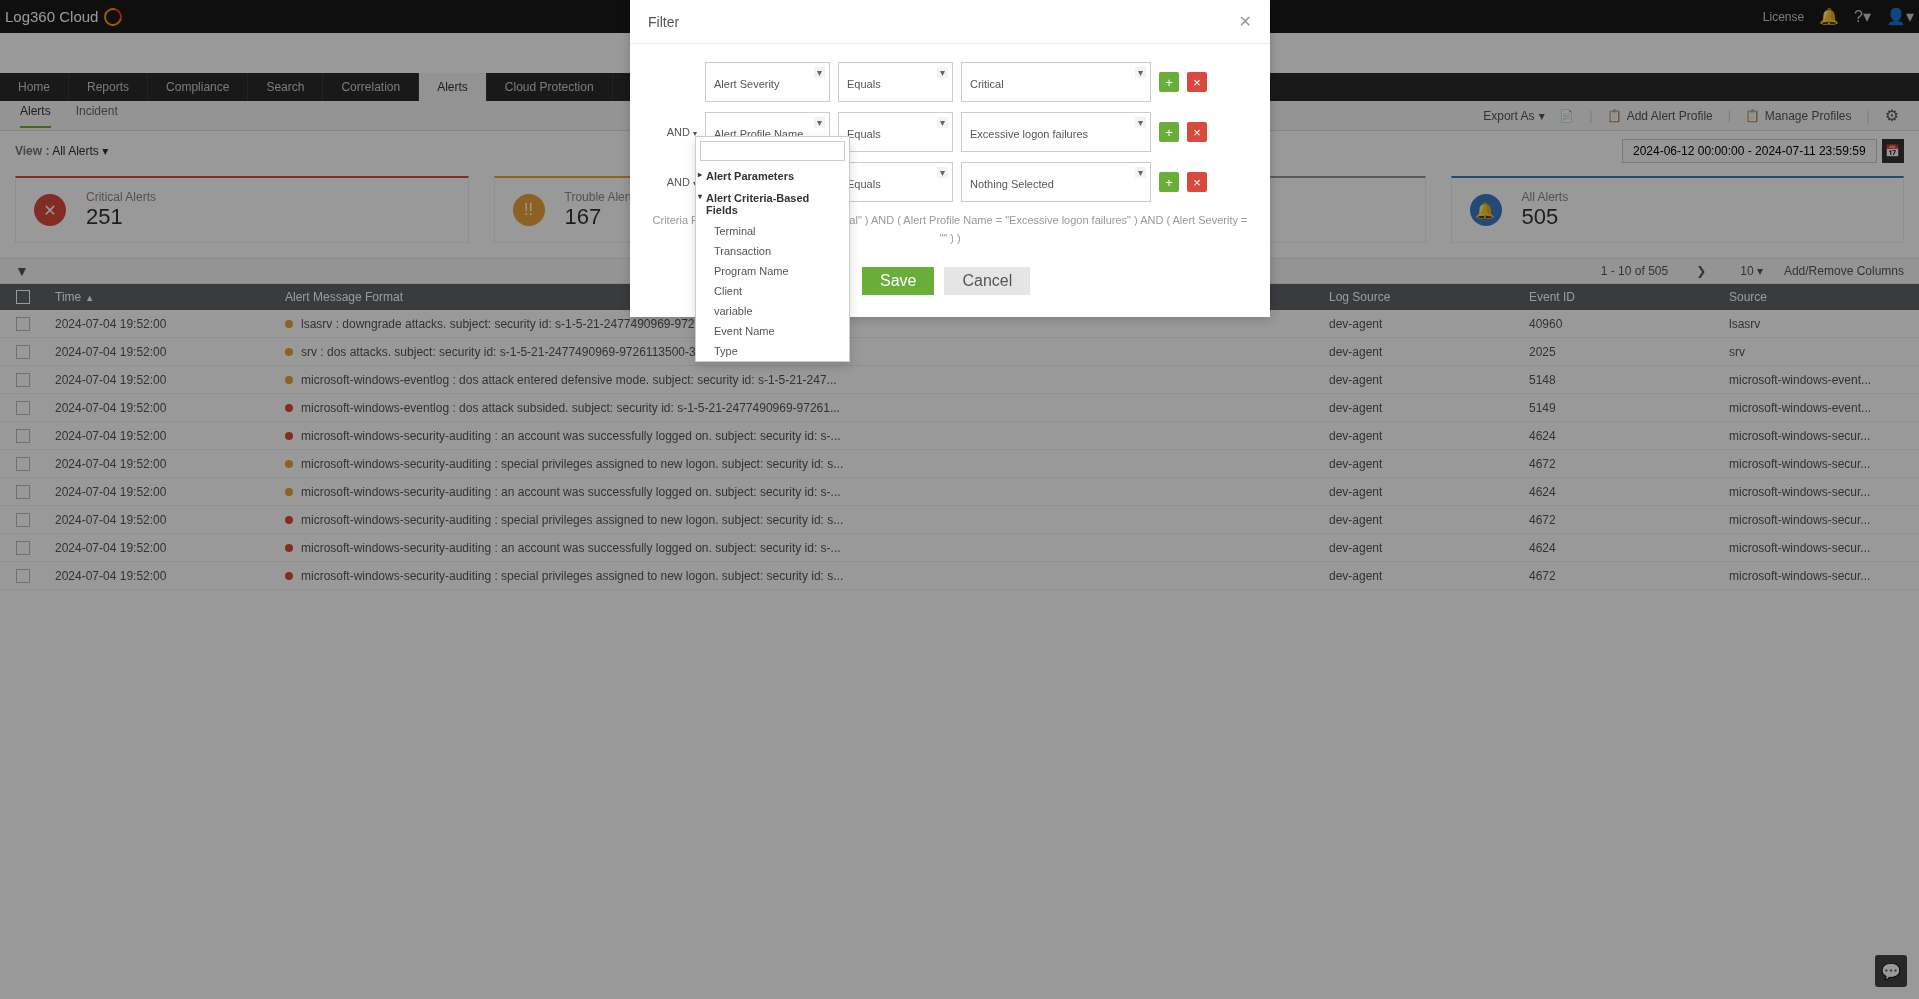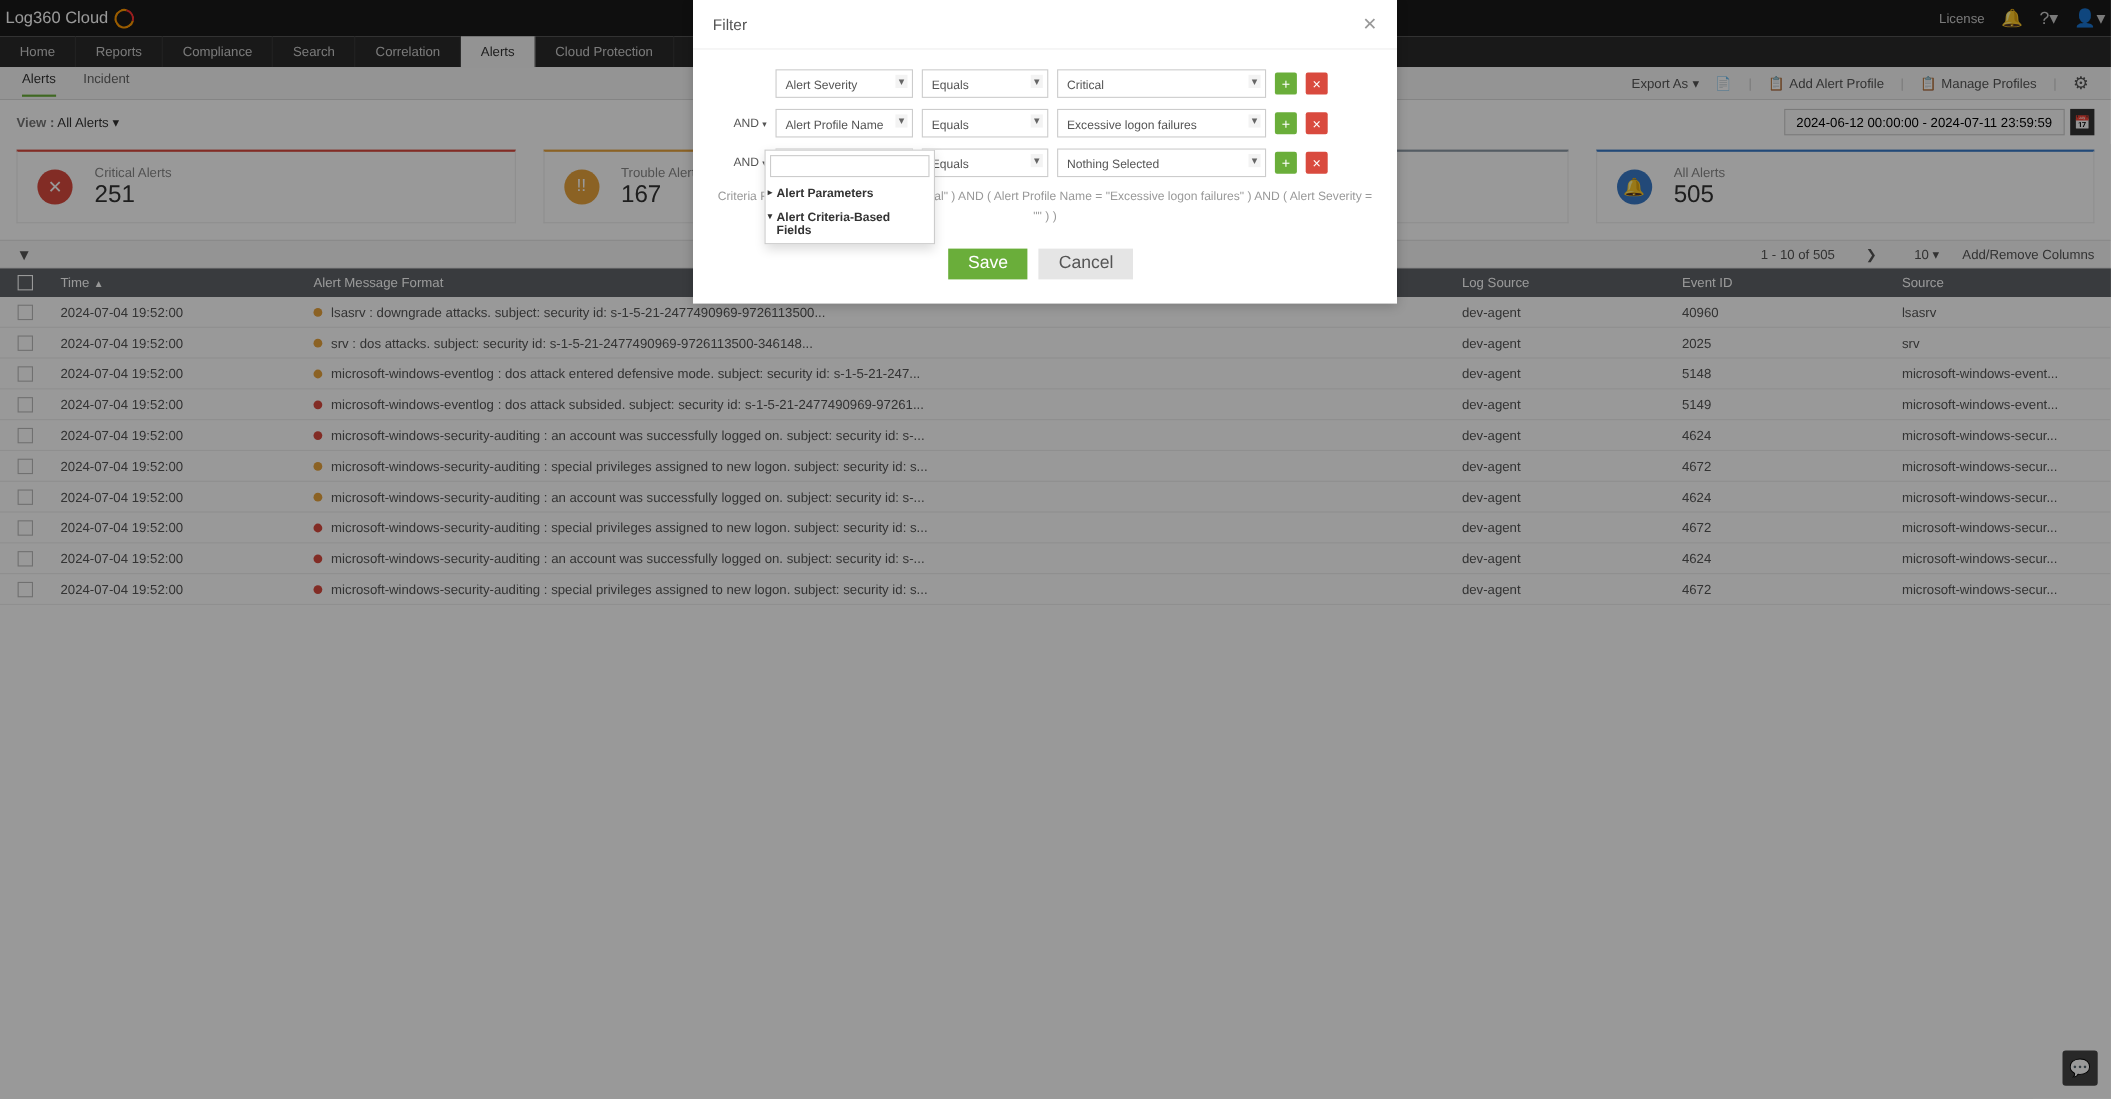--- a/index.html
+++ b/index.html
@@ -7,21 +7,21 @@
 .overlay { position: absolute; inset: 0; background: rgba(0,0,0,0.4); z-index: 5; }
 
 
 .topbar { background: #1a1a1a; height: 33px; display: flex; align-items: center; padding: 0 5px; color: #fff; justify-content: space-between; position: relative; z-index: 1; }
 .logo { color: #fff; font-size: 15px; display: flex; align-items: center; }
 .logo-swirl { width: 18px; height: 18px; border: 2px solid #f90; border-right-color: #f33; border-radius: 50%; margin-left: 6px; transform: rotate(-30deg); }
 .topbar-right { display: flex; align-items: center; gap: 15px; font-size: 12px; color: #ccc; }
 .topbar-right .icon { font-size: 16px; cursor: pointer; color: #ccc; }
 
 
-.nav { background: #2a2a2a; height: 28px; display: flex; align-items: center; position: relative; z-index: 1; }
+.nav { background: #2a2a2a; height: 28px; display: flex; align-items: center; position: relative; z-index: 1; margin-top: 40px; }
 .nav-item { color: #ccc; padding: 0 18px; height: 28px; line-height: 28px; border-right: 1px solid #3a3a3a; cursor: pointer; font-size: 12px; }
 .nav-item.active { background: #f5f5f5; color: #333; }
 
 
 .subnav { background: #f7f7f7; height: 30px; display: flex; align-items: center; padding: 0 20px; border-bottom: 1px solid #ddd; position: relative; z-index: 1; justify-content: space-between;}
 .subnav-left { display: flex; gap: 25px; }
 .subnav-item { color: #666; cursor: pointer; padding-bottom: 8px; }
 .subnav-item.active { color: #333; border-bottom: 2px solid #6aae3a; }
 .subnav-right { display: flex; align-items: center; gap: 15px; color: #555; }
 .subnav-right .action { cursor: pointer; display: flex; align-items: center; gap: 4px; }
@@ -78,21 +78,21 @@
 
 
 .dialog { position: absolute; top: 0; left: 630px; width: 640px; background: #fff; z-index: 10; box-shadow: 0 2px 10px rgba(0,0,0,0.2); }
 .dialog-header { display: flex; justify-content: space-between; align-items: center; padding: 12px 18px; border-bottom: 1px solid #eee; }
 .dialog-title { font-size: 14px; color: #555; }
 .dialog-close { font-size: 16px; color: #999; cursor: pointer; }
 .dialog-body { padding: 18px 22px 10px; }
 .filter-row { display: flex; align-items: center; gap: 8px; margin-bottom: 10px; }
 .logic { width: 45px; text-align: right; color: #555; font-size: 11px; cursor: pointer; }
 .logic .car { font-size: 8px; margin-left: 3px; }
-.fsel { border: 1px solid #ccc; height: 26px; padding: 4px 20px 0 8px; font-size: 11px; color: #555; background: #fff; position: relative; cursor: pointer; white-space: nowrap; overflow: hidden; text-overflow: ellipsis; display: flex; align-items: center; }
+.fsel { border: 1px solid #ccc; height: 40px; padding: 4px 20px 0 8px; font-size: 11px; color: #555; background: #fff; position: relative; cursor: pointer; white-space: nowrap; overflow: hidden; text-overflow: ellipsis; display: flex; align-items: center; }
 .fsel::after { content: "▾"; position: absolute; right: 4px; top: 4px; font-size: 10px; color: #666; background: #f3f3f3; padding: 0 3px; }
 .fsel.field { width: 125px; }
 .fsel.op { width: 115px; }
 .fsel.val { width: 190px; }
 .btn-sq { width: 20px; height: 20px; color: #fff; font-size: 13px; display: flex; align-items: center; justify-content: center; cursor: pointer; border-radius: 2px; }
 .btn-sq.add { background: #6aae3a; }
 .btn-sq.del { background: #d94a3e; }
 
 .criteria-pattern { color: #999; font-size: 11px; text-align: center; line-height: 1.6; margin: 10px 0 20px; }
 .dialog-buttons { display: flex; gap: 10px; margin-left: 210px; margin-bottom: 12px; }
@@ -390,16 +390,25 @@
       <button class="btn cancel">Cancel</button>
     </div>
   </div>
 
   <div class="dropdown-panel">
     <div class="dd-search">
       <input type="text" style="">
     </div>
     <div class="dd-group collapsed"><span class="caret"></span><span>Alert Parameters</span></div>
     <div class="dd-group expanded"><span class="caret"></span><span>Alert Criteria-Based Fields</span></div>
+    <div id="dd-items">
+        <div class="dd-item">Terminal</div>
+        <div class="dd-item">Transaction</div>
+        <div class="dd-item">Program Name</div>
+        <div class="dd-item">Client</div>
+        <div class="dd-item">variable</div>
+        <div class="dd-item">Event Name</div>
+        <div class="dd-item">Type</div>
+      </div>
   </div>
 </div>
 
 <div class="chat-fab">💬</div>
 
 </body></html>

